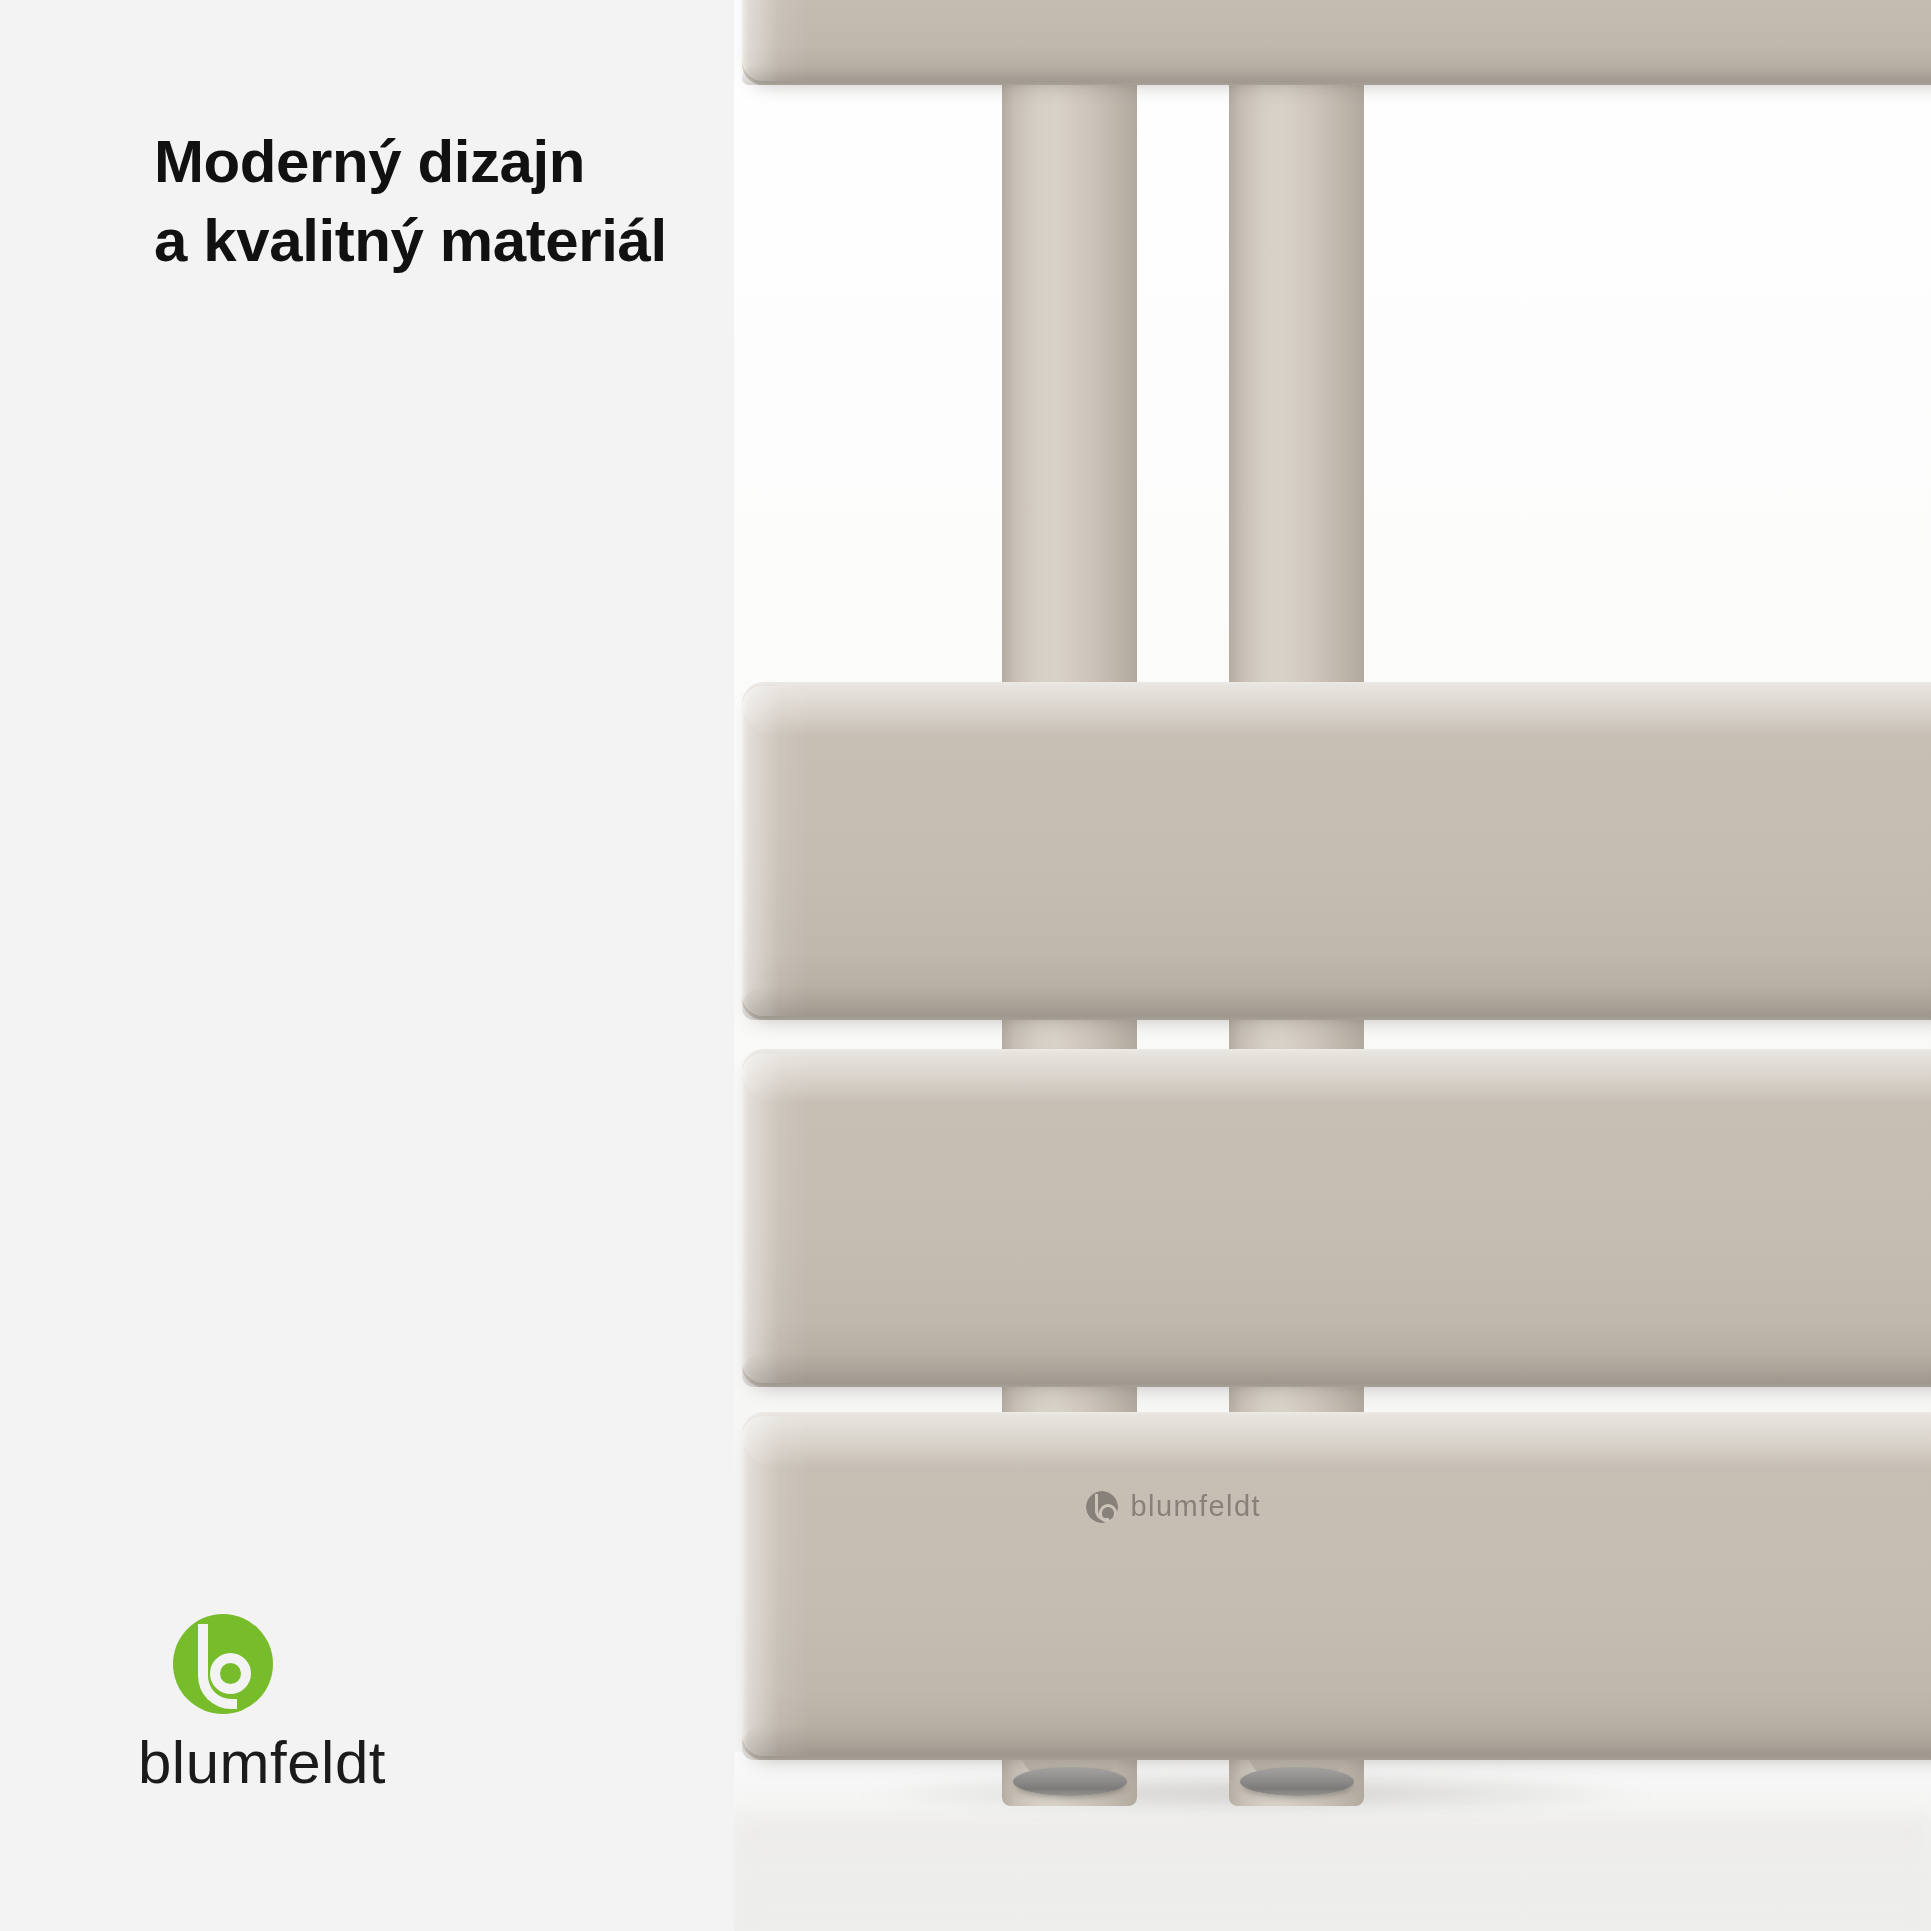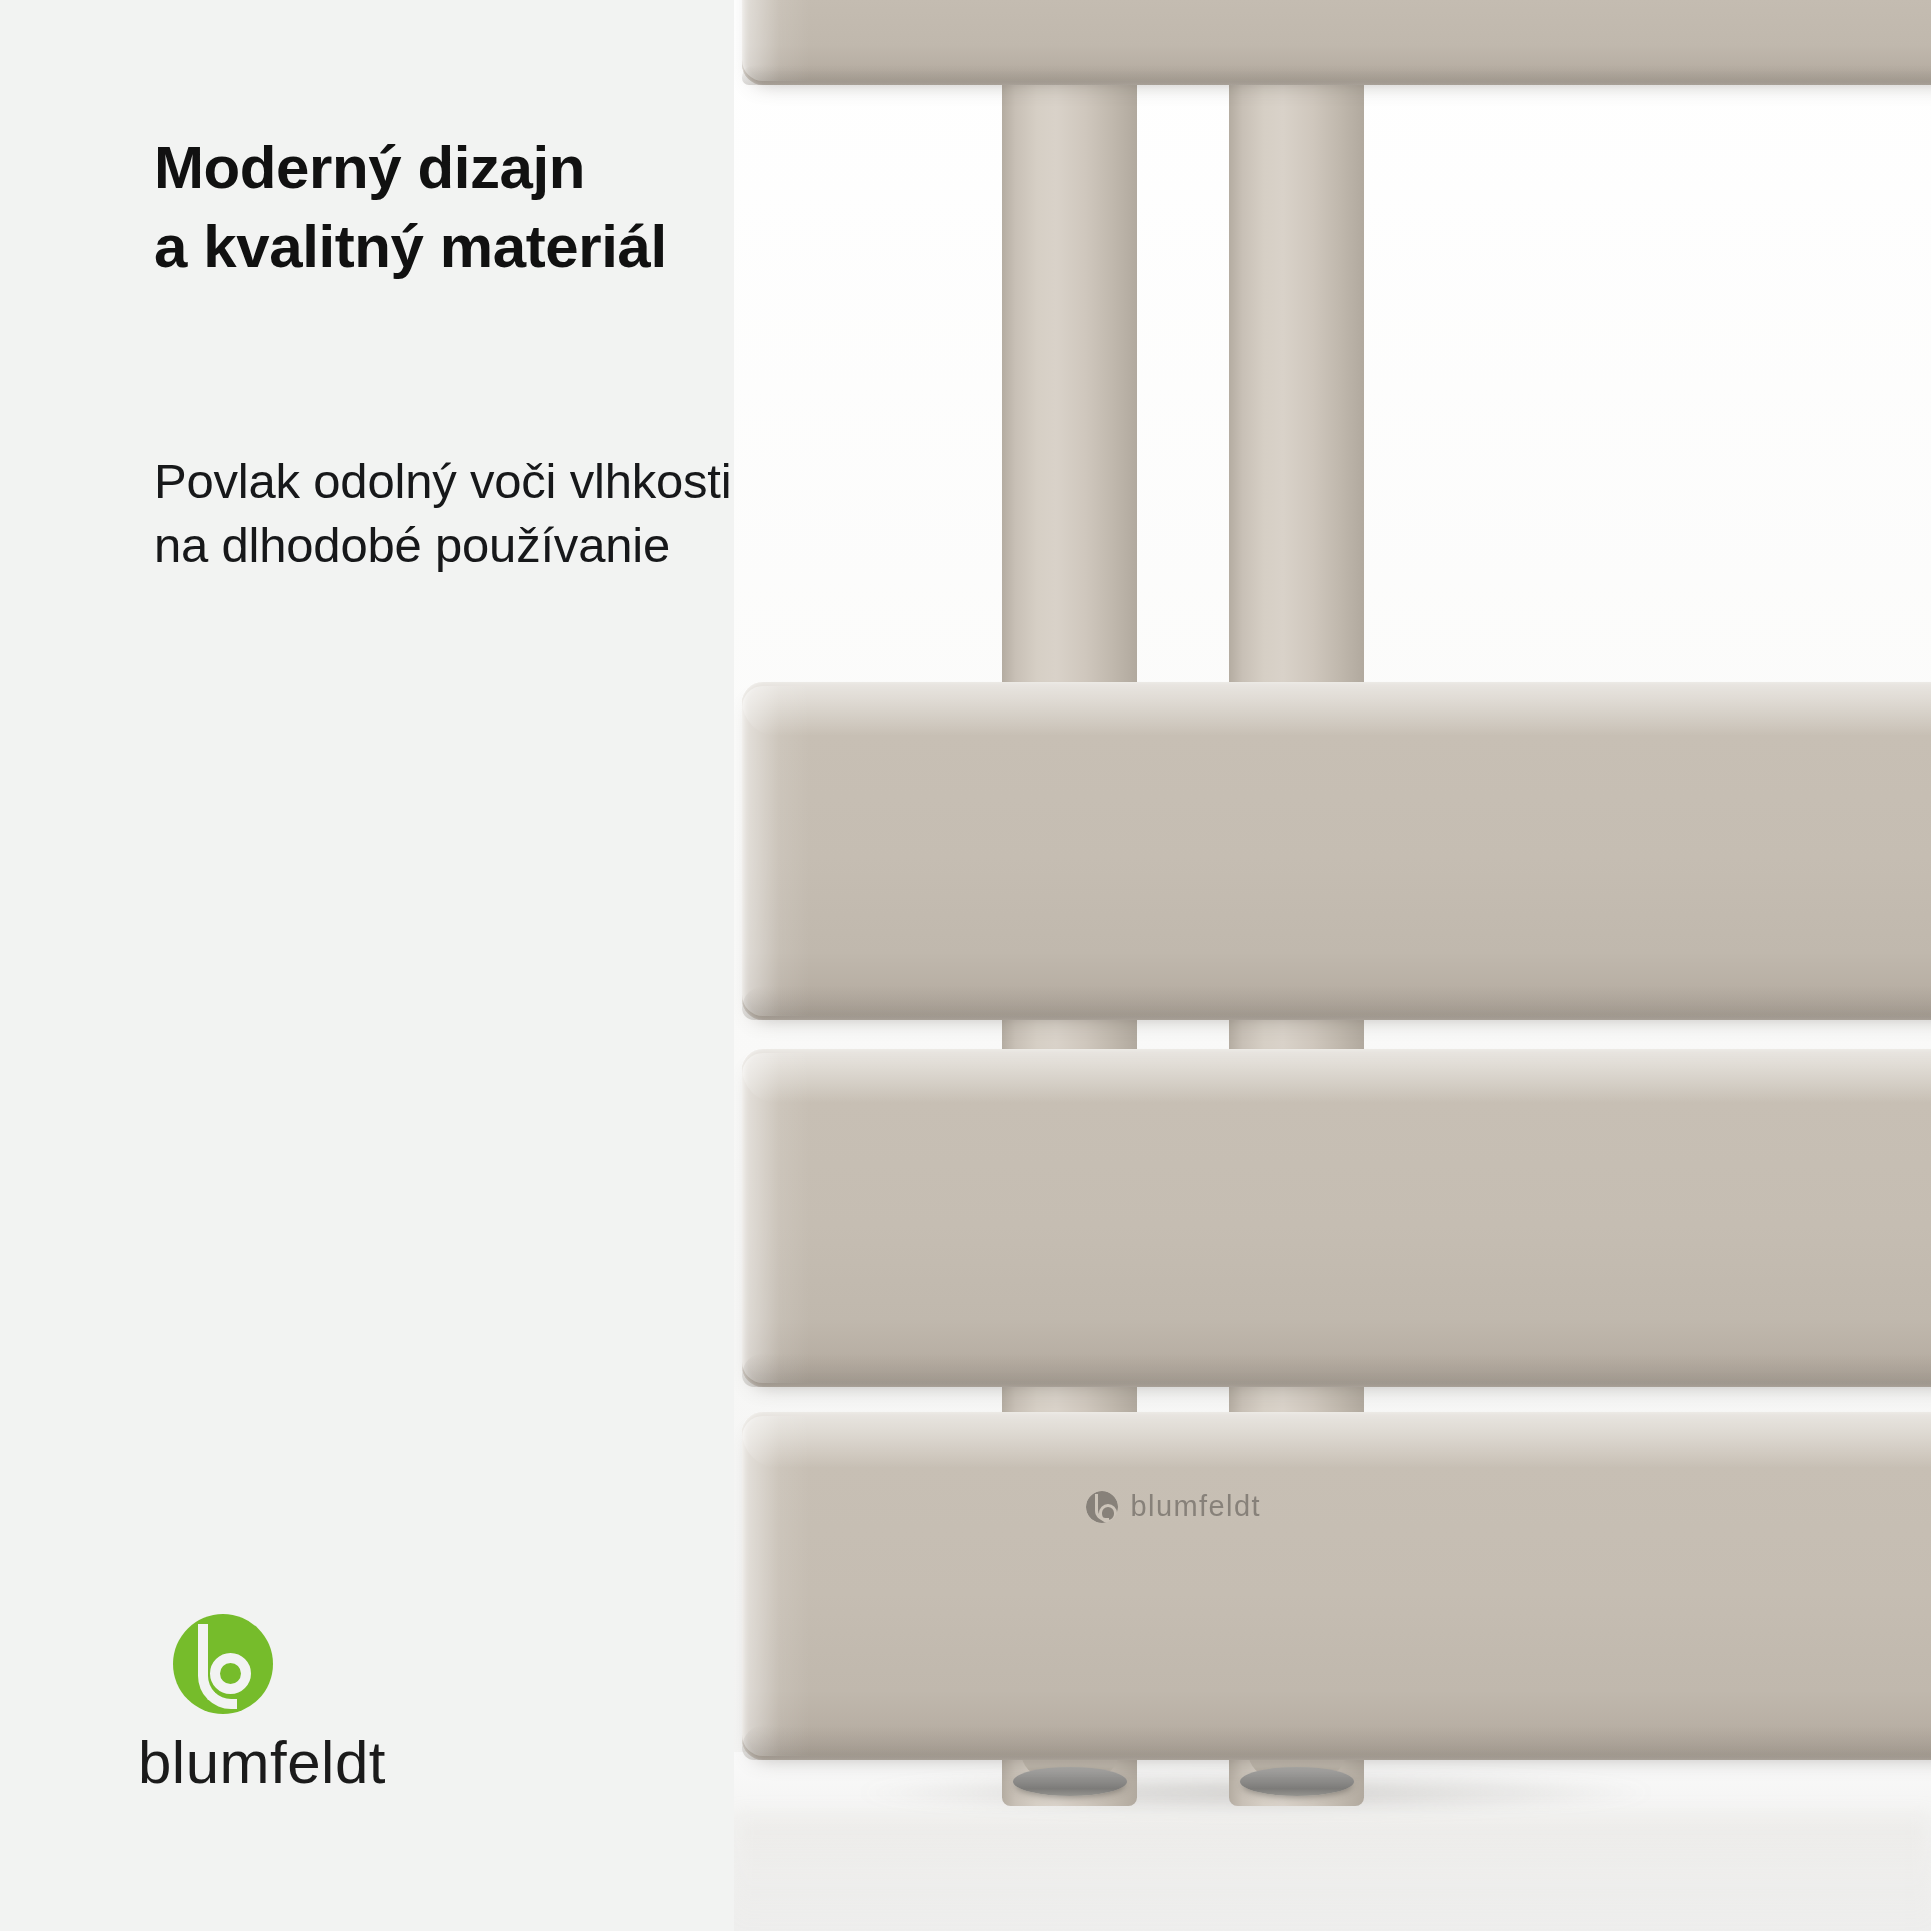--- a/index.html
+++ b/index.html
@@ -120,21 +120,21 @@
   .brand-emboss .mk u{
     position:absolute;left:12.6px;top:13.5px;width:12.6px;height:12.6px;
     border-radius:50%;border:3.4px solid #cfc7bc;
   }
   .brand-emboss .wm{
     font-size:29px;letter-spacing:1.4px;color:#6f6a64;font-weight:400;
   }
 
   
   .headline{
-    position:absolute;left:154px;top:128px;
+    position:absolute;left:154px;top:122px;
     font-size:60px;line-height:1.32;font-weight:700;color:#111111;
     letter-spacing:-0.4px;white-space:pre-line;
   }
   .subhead{
     position:absolute;left:154px;top:450px;
     font-size:49px;line-height:1.30;font-weight:400;color:#17181a;
     letter-spacing:-0.2px;white-space:pre-line;
   }
 
   
@@ -201,22 +201,20 @@
       <span class="mk">
           <i></i>
           <u></u>
         </span>
       <span class="wm">blumfeldt</span>
     </div>
   </div>
 
   <div class="headline">Moderný dizajn
 a kvalitný materiál</div>
-  <div class="subhead">Povlak odolný voči vlhkosti
-na dlhodobé používanie</div>
 
   <div class="logo">
     <div class="logo-mark">
       <span class="disc"></span>
       <span class="stem"></span>
       <span class="bowl"></span>
     </div>
     <div class="logo-word">blumfeldt</div>
   </div>
 

